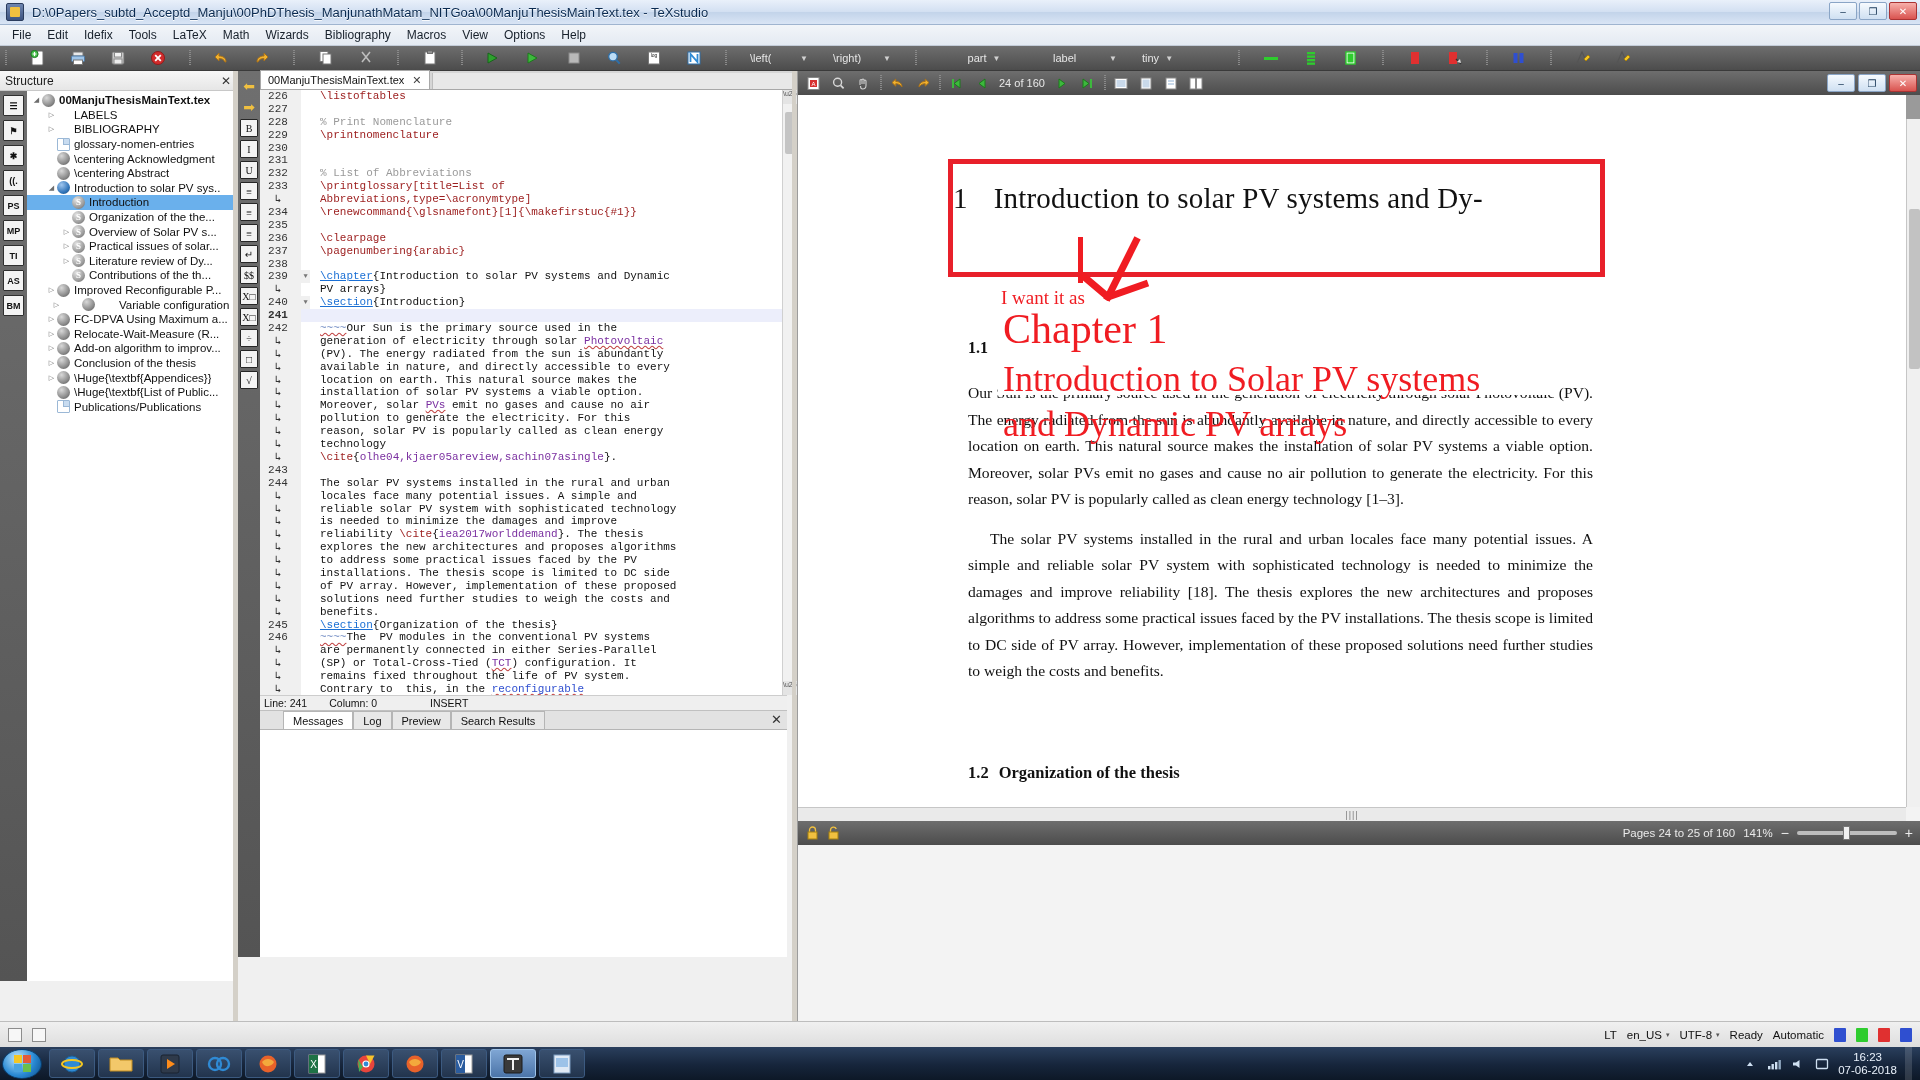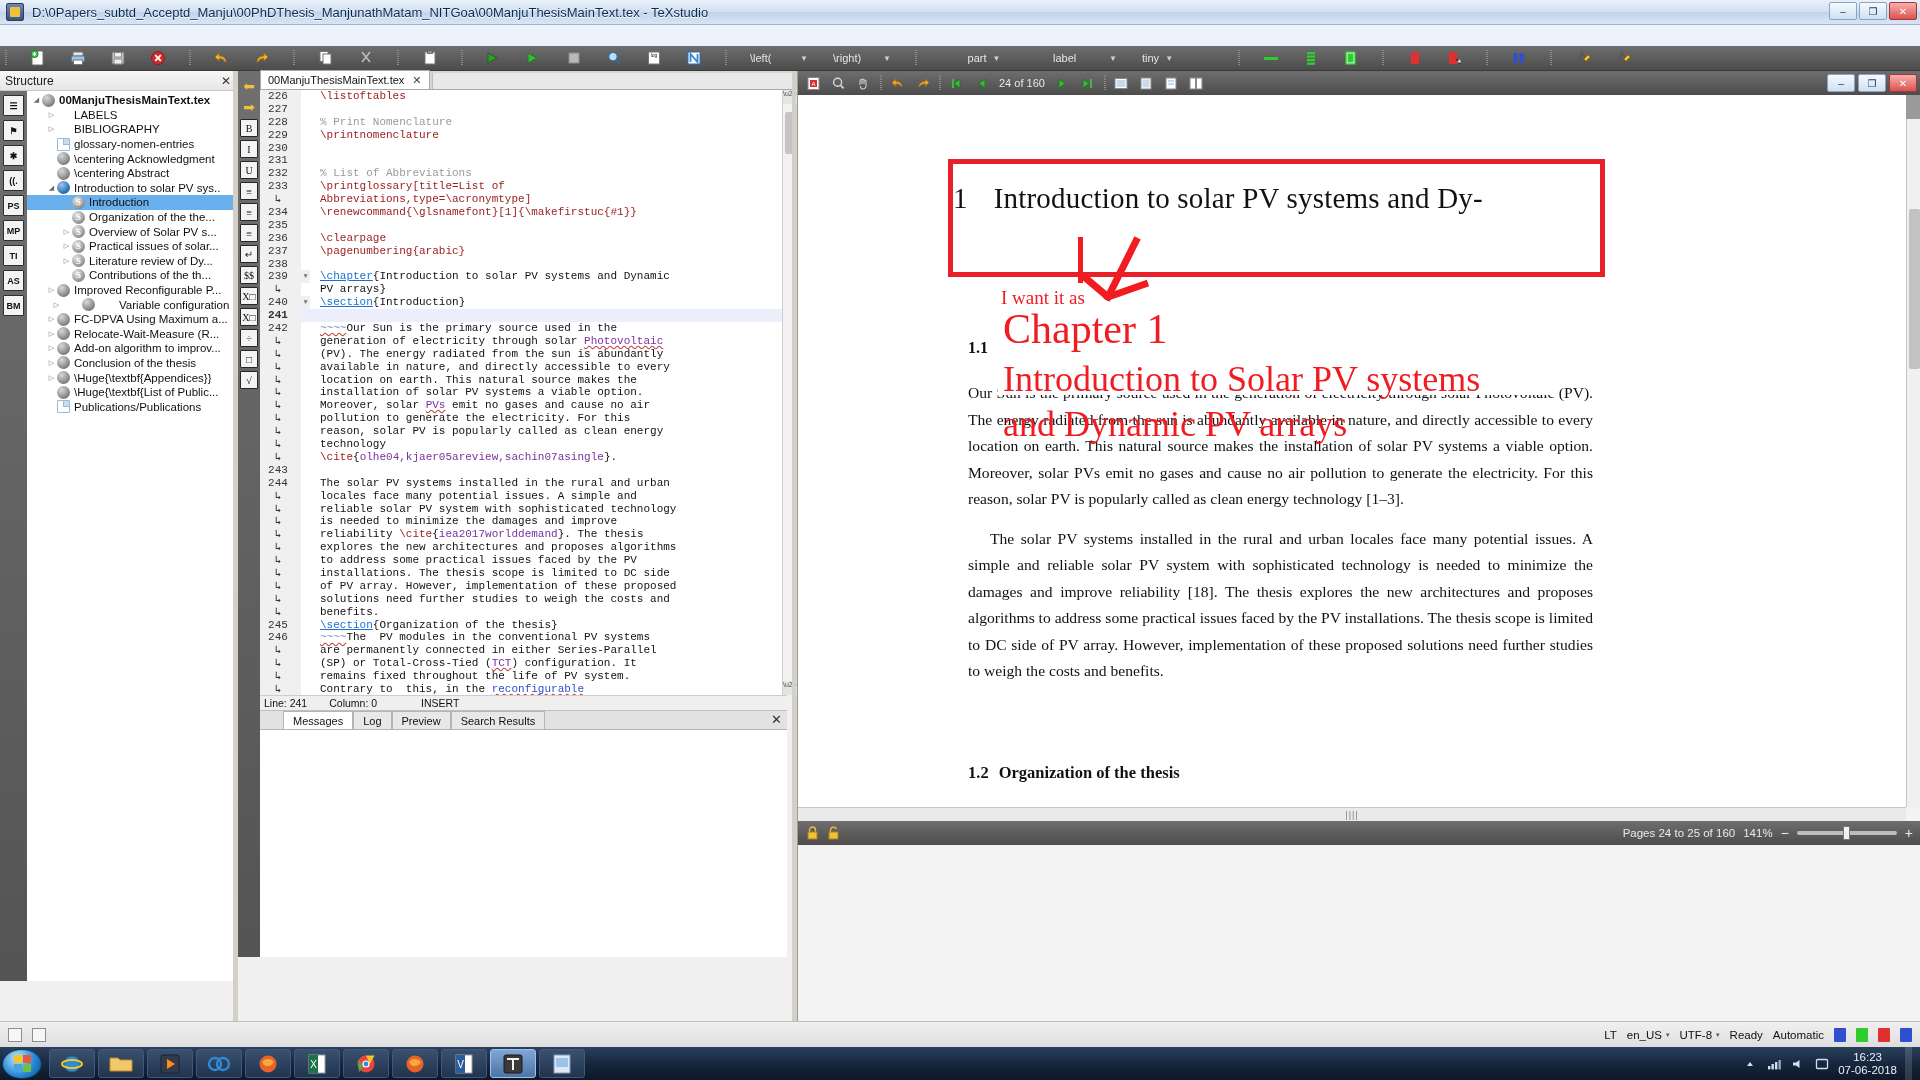--- a/index.html
+++ b/index.html
@@ -339,20 +339,34 @@
   <div class="titlebar">
     <div class="tb-icon"></div>
     <div class="tb-title">D:\0Papers_subtd_Acceptd_Manju\00PhDThesis_ManjunathMatam_NITGoa\00ManjuThesisMainText.tex - TeXstudio</div>
     <div class="winbtns">
       <div class="winbtn">–</div>
       <div class="winbtn">❐</div>
       <div class="winbtn close">✕</div>
     </div>
   </div>
 
+  <div class="menubar" id="menubar">
+      <div class="mi">File</div>
+      <div class="mi">Edit</div>
+      <div class="mi">Idefix</div>
+      <div class="mi">Tools</div>
+      <div class="mi">LaTeX</div>
+      <div class="mi">Math</div>
+      <div class="mi">Wizards</div>
+      <div class="mi">Bibliography</div>
+      <div class="mi">Macros</div>
+      <div class="mi">View</div>
+      <div class="mi">Options</div>
+      <div class="mi">Help</div>
+    </div>
 
   <div class="toolbar">
     <div class="tsep"></div>
     <div class="tbtn">
       <svg width="16" height="16" viewBox="0 0 16 16">
           <rect x="2" y="1" width="11" height="14" rx="1" fill="#fff" stroke="#6d6d6d"></rect>
           <circle cx="4.5" cy="4" r="3.6" fill="#46c14a" stroke="#1d7a20"></circle>
           <path d="M4.5 2.1v3.8M2.6 4h3.8" stroke="#fff" stroke-width="1.2"></path>
         </svg>
     </div>
@@ -968,21 +982,21 @@
 
       <div class="codescroll">
         <div class="arr" style="top:0">\u25b2</div>
         <div class="thumb"></div>
         <div class="arr" style="bottom:0">\u25bc</div>
       </div>
 
       <div class="ed-status">
         <span>Line: 241</span>
         <span>Column: 0</span>
-        <span style="margin-left:22px">INSERT</span>
+        <span style="margin-left:31px">INSERT</span>
       </div>
 
       <div class="botpane">
         <div class="tabs" id="btabs">
             <div class="btab active">Messages</div>
             <div class="btab">Log</div>
             <div class="btab">Preview</div>
             <div class="btab">Search Results</div>
           </div>
         <span class="closex">✕</span>

